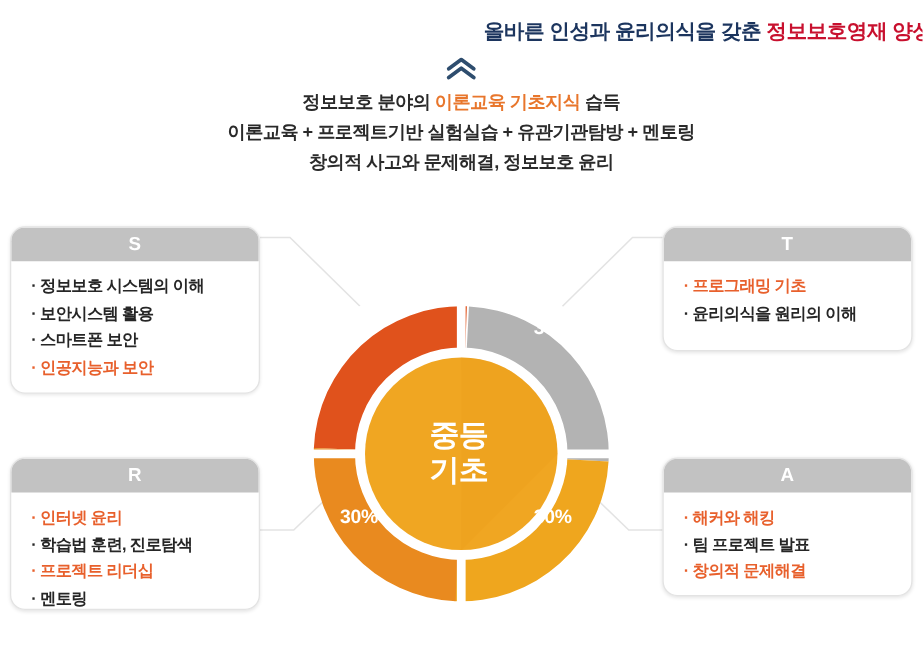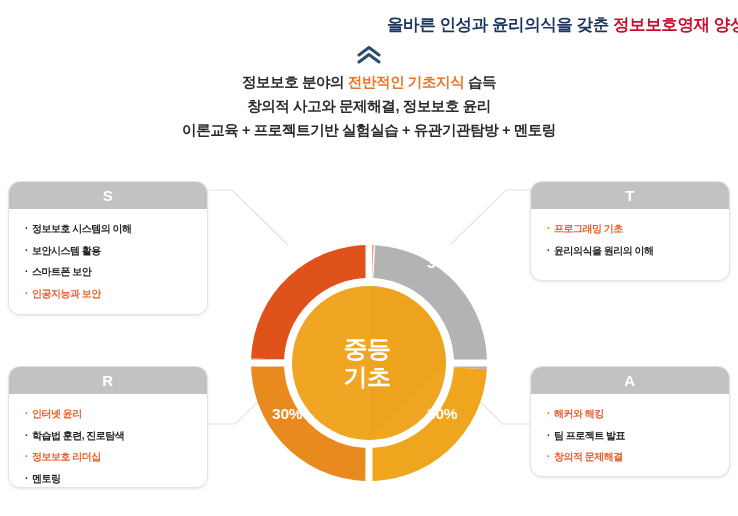--- a/index.html
+++ b/index.html
@@ -86,21 +86,21 @@
     font-size: 15px;
     font-weight: bold;
     text-align: center;
     line-height: 27px;
     letter-spacing: 0.5px;
   }
   .card-body {
     padding: 9px 0 9px 16px;
   }
   .card-item {
-    font-size: 10px;
+    font-size: 13px;
     font-weight: bold;
     color: #262626;
     letter-spacing: -0.5px;
     line-height: 21.5px;
     white-space: nowrap;
   }
   .card-item.accent { color: #e8602c; }
   .card-item .dot {
     display: inline-block;
     width: 7px;
@@ -163,23 +163,23 @@
   </div>
 
   <div class="chevron-wrap">
     <svg width="28" height="18" viewBox="0 0 28 18">
       <path d="M4 9 L14 1.5 L24 9" fill="none" stroke="#2e4d6e" stroke-width="3" stroke-linecap="round" stroke-linejoin="round"></path>
       <path d="M4 16 L14 8.5 L24 16" fill="none" stroke="#2e4d6e" stroke-width="3" stroke-linecap="round" stroke-linejoin="round"></path>
     </svg>
   </div>
 
   <div class="subtitle">
-    <div><span>정보보호 분야의 </span><span class="sub-orange">전반적인 기초지식</span><span> 습득</span></div>
+    <div><span>정보보호 분야의 </span><span class="sub-orange">이론교육 기초지식</span><span> 습득</span></div>
+    <div>이론교육 + 프로젝트기반 실험실습 + 유관기관탐방 + 멘토링</div>
     <div>창의적 사고와 문제해결, 정보보호 윤리</div>
-    <div>이론교육 + 프로젝트기반 실험실습 + 유관기관탐방 + 멘토링</div>
   </div>
 
   <svg class="connectors">
 
     <path d="M208 190 L232 190 L288 245" fill="none" stroke="#e3e3e3" stroke-width="1.2"></path>
 
     <path d="M530 190 L506 190 L450 245" fill="none" stroke="#e3e3e3" stroke-width="1.2"></path>
 
     <path d="M208 424 L235 424 L290 371" fill="none" stroke="#e3e3e3" stroke-width="1.2"></path>
 
@@ -256,21 +256,21 @@
       <div class="card-item accent"><span class="dot">·</span><span>프로그래밍 기초</span></div>
       <div class="card-item"><span class="dot">·</span><span>윤리의식을 원리의 이해</span></div>
     </div>
   </div>
 
   <div class="card card-r">
     <div class="card-head">R</div>
     <div class="card-body">
       <div class="card-item accent"><span class="dot">·</span><span>인터넷 윤리</span></div>
       <div class="card-item"><span class="dot">·</span><span>학습법 훈련, 진로탐색</span></div>
-      <div class="card-item accent"><span class="dot">·</span><span>정보보호 리더십</span></div>
+      <div class="card-item accent"><span class="dot">·</span><span>프로젝트 리더십</span></div>
       <div class="card-item"><span class="dot">·</span><span>멘토링</span></div>
     </div>
   </div>
 
   <div class="card card-a">
     <div class="card-head">A</div>
     <div class="card-body">
       <div class="card-item accent"><span class="dot">·</span><span>해커와 해킹</span></div>
       <div class="card-item"><span class="dot">·</span><span>팀 프로젝트 발표</span></div>
       <div class="card-item accent"><span class="dot">·</span><span>창의적 문제해결</span></div>

